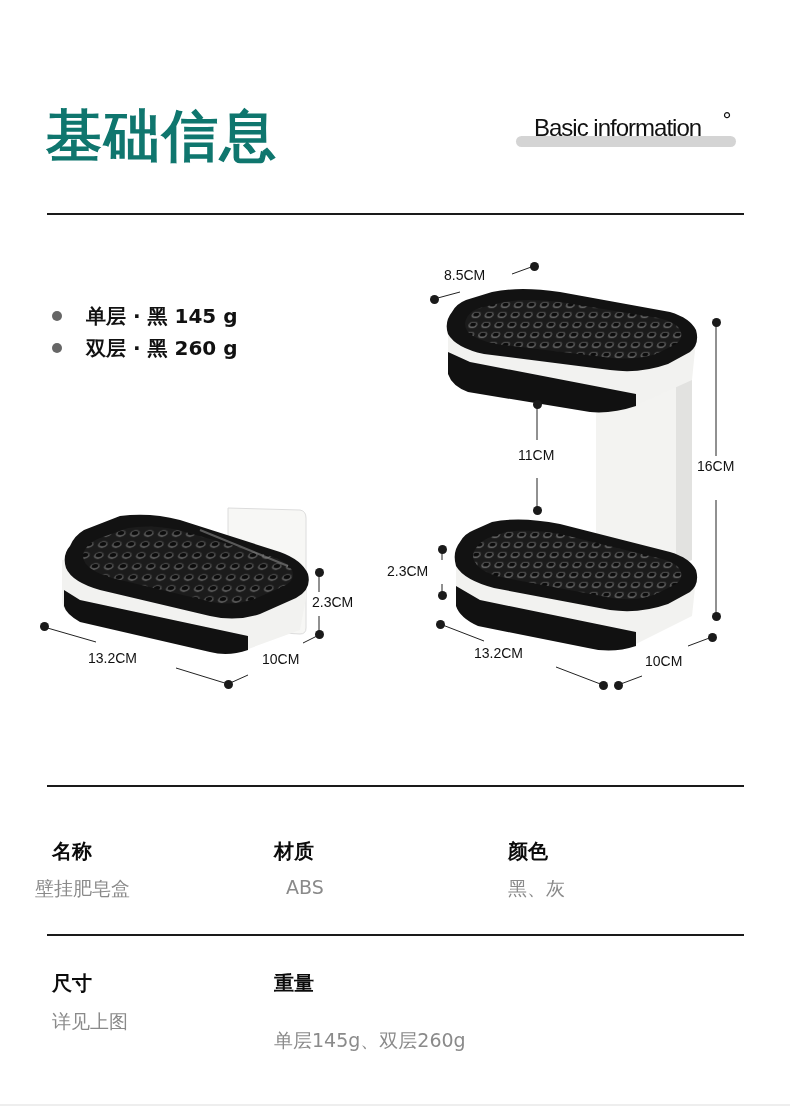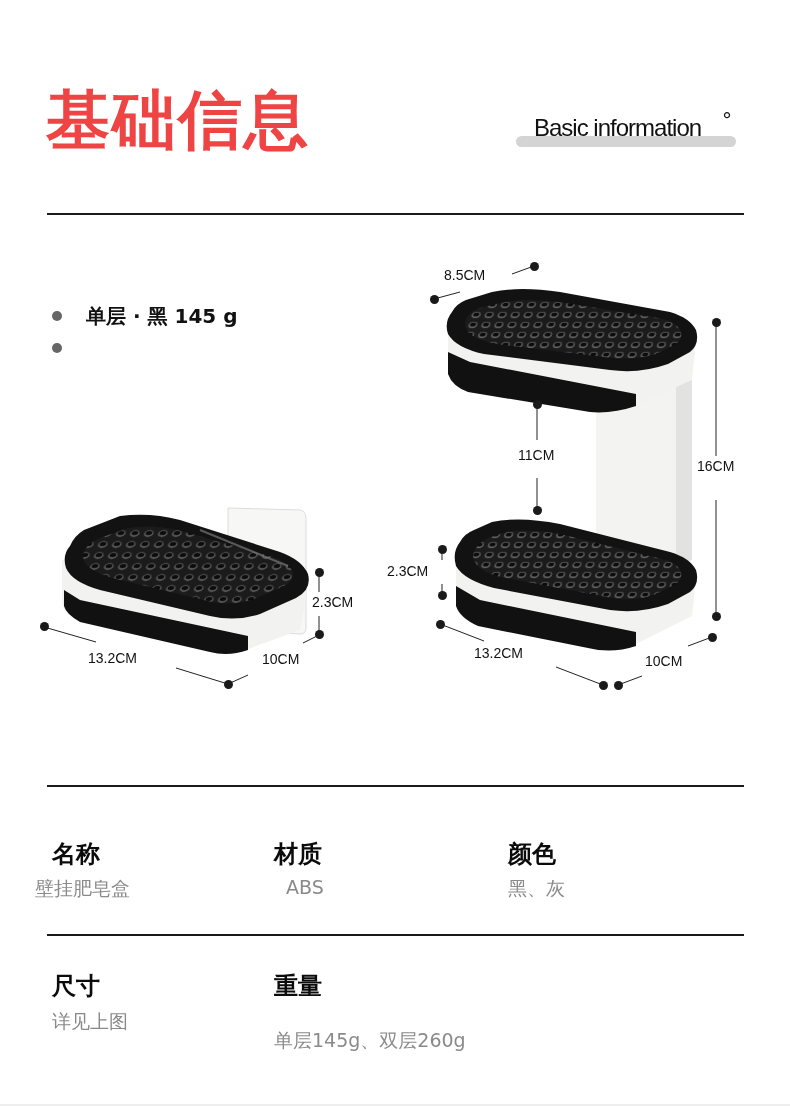--- a/index.html
+++ b/index.html
@@ -1,22 +1,22 @@
 <!DOCTYPE html>
 <html><head>
 <meta charset="utf-8">
 <style>
   * { margin: 0; padding: 0; box-sizing: border-box; }
   html, body { width: 790px; height: 1106px; background: #ffffff; overflow: hidden; }
   body { position: relative; font-family: "DejaVu Sans", "Liberation Sans", sans-serif; color: #111; }
 
   .title-cn {
-    position: absolute; left: 46px; top: 78px;
-    font-size: 64px; font-weight: bold; letter-spacing: 2px; line-height: 84px;
-    color: #ef4444;
+    position: absolute; left: 46px; top: 94px;
+    font-size: 56px; font-weight: bold; letter-spacing: 2px; line-height: 84px;
+    color: #0f766e;
   }
   .title-en-wrap { position: absolute; left: 516px; top: 114px; width: 222px; height: 36px; }
   .title-en-bar {
     position: absolute; left: 0; top: 22px; width: 220px; height: 11px;
     background: #d4d4d4; border-radius: 6px;
   }
   .title-en {
     position: absolute; left: 10px; top: 0; font-size: 24px; letter-spacing: -1px;
     font-family: "Liberation Sans", sans-serif; color: #111; white-space: nowrap; margin-left: 8px;
   }
@@ -26,21 +26,21 @@
 
   .legend { position: absolute; left: 52px; top: 300px; }
   .legend-row { display: flex; align-items: center; height: 32px; }
   .legend-dot { width: 10px; height: 10px; border-radius: 50%; background: #666; margin-right: 24px; }
   .legend-text { font-size: 20px; font-weight: bold; color: #111; white-space: nowrap; }
 
   .dim { position: absolute; font-size: 14px; color: #111; font-family: "Liberation Sans", sans-serif; white-space: nowrap; }
 
   .dot { position: absolute; width: 9px; height: 9px; border-radius: 50%; background: #1a1a1a; }
 
-  .spec-head { position: absolute; font-size: 24px; font-weight: bold; color: #0b0b0b; }
+  .spec-head { position: absolute; font-size: 20px; font-weight: bold; color: #0b0b0b; }
   .spec-val { position: absolute; font-size: 19px; color: #8a8a8a; white-space: nowrap; }
 
   .bottom-strip { position: absolute; left: 0; top: 1104px; width: 790px; height: 2px; background: #eeeeee; }
   svg { position: absolute; overflow: visible; }
 </style>
 </head>
 <body>
 
 <div class="title-cn">基础信息</div>
 <div class="title-en-wrap">
@@ -51,20 +51,21 @@
 
 <div class="hr" style="top:213px"></div>
 
 <div class="legend">
   <div class="legend-row">
     <span class="legend-dot"></span>
     <span class="legend-text">单层 · 黑 145 g</span>
   </div>
   <div class="legend-row">
     <span class="legend-dot"></span>
+    <span class="legend-text">双层 · 黑 260 g</span>
   </div>
 </div>
 
 <svg style="left:0;top:0" width="790" height="760" viewBox="0 0 790 760">
   <defs>
     <pattern id="holes" width="14" height="11" patternUnits="userSpaceOnUse" patternTransform="skewX(-20)">
       <rect width="14" height="11" fill="#1b1b1b"></rect>
       <ellipse cx="7" cy="5.5" rx="4.6" ry="3.4" fill="#6a6a6a"></ellipse>
       <ellipse cx="7" cy="5" rx="3.4" ry="2.3" fill="#0c0c0c"></ellipse>
     </pattern>

